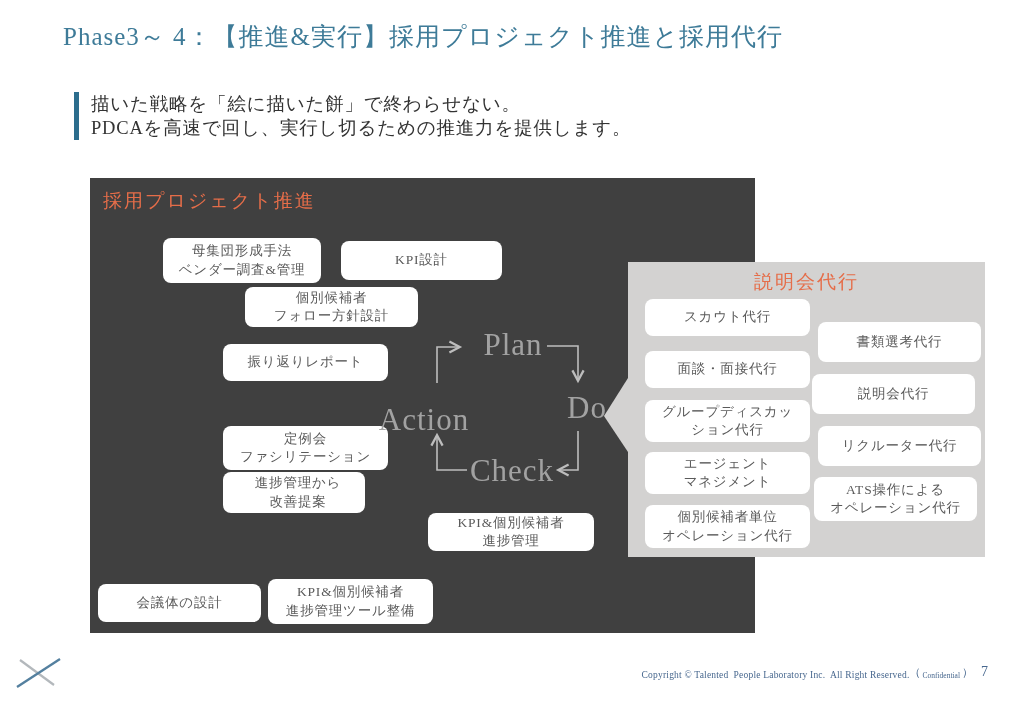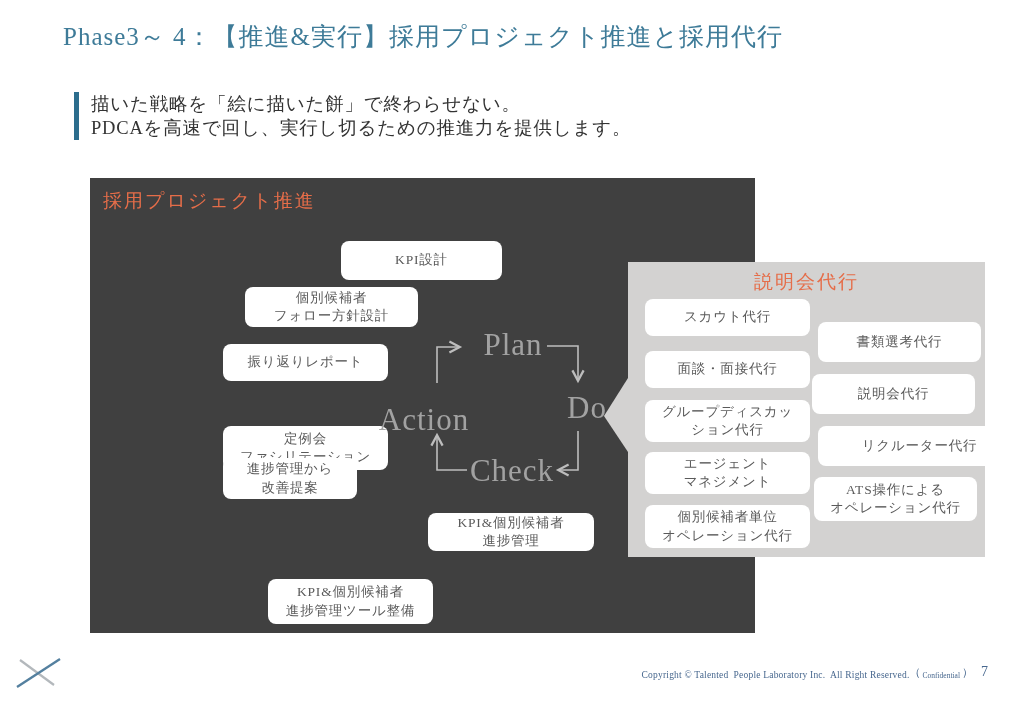--- a/index.html
+++ b/index.html
@@ -72,41 +72,48 @@
     <div class="accent-bar"></div>
     <div class="subtitle-text">
       <p>描いた戦略を「絵に描いた餅」で終わらせない。</p>
       <p>PDCAを高速で回し、実行し切るための推進力を提供します。</p>
     </div>
   </div>
 
   <div class="panel-light">
     <div class="panel-heading">採用プロジェクト推進</div>
 
+    <div class="wbox" style="left:73px;top:60px;width:158px;height:45px;">
+      <span class="bl">母集団形成手法</span>
+      <span class="bl">ベンダー調査&amp;管理</span>
+    </div>
     <div class="wbox" style="left:251px;top:63px;width:161px;height:39px;">
       <span class="bl">KPI設計</span>
     </div>
     <div class="wbox" style="left:155px;top:109px;width:173px;height:40px;">
       <span class="bl">個別候補者</span>
       <span class="bl">フォロー方針設計</span>
     </div>
     <div class="wbox" style="left:133px;top:166px;width:165px;height:37px;">
       <span class="bl">振り返りレポート</span>
     </div>
     <div class="wbox" style="left:133px;top:248px;width:165px;height:44px;">
       <span class="bl">定例会</span>
       <span class="bl">ファシリテーション</span>
     </div>
-    <div class="wbox" style="left:133px;top:280px;width:134px;height:41px;">
+    <div class="wbox" style="left:133px;top:294px;width:134px;height:41px;padding-left:8px;">
       <span class="bl">進捗管理から</span>
       <span class="bl">改善提案</span>
     </div>
     <div class="wbox" style="left:338px;top:335px;width:166px;height:38px;">
       <span class="bl">KPI&amp;個別候補者</span>
       <span class="bl">進捗管理</span>
+    </div>
+    <div class="wbox" style="left:8px;top:406px;width:163px;height:38px;">
+      <span class="bl">会議体の設計</span>
     </div>
     <div class="wbox" style="left:178px;top:401px;width:165px;height:45px;">
       <span class="bl">KPI&amp;個別候補者</span>
       <span class="bl">進捗管理ツール整備</span>
     </div>
   </div>
 
   <div class="panel-dark">
     <div class="panel-heading centered">説明会代行</div>
 
@@ -128,21 +135,21 @@
       <span class="bl">個別候補者単位</span>
       <span class="bl">オペレーション代行</span>
     </div>
 
     <div class="wbox" style="left:190px;top:60px;width:163px;height:40px;">
       <span class="bl">書類選考代行</span>
     </div>
     <div class="wbox" style="left:184px;top:112px;width:163px;height:40px;">
       <span class="bl">説明会代行</span>
     </div>
-    <div class="wbox" style="left:190px;top:164px;width:163px;height:40px;padding-left:20px;">
+    <div class="wbox" style="left:190px;top:164px;width:163px;height:40px;">
       <span class="bl">リクルーター代行</span>
     </div>
     <div class="wbox" style="left:186px;top:215px;width:163px;height:44px;">
       <span class="bl">ATS操作による</span>
       <span class="bl">オペレーション代行</span>
     </div>
   </div>
 
   <div class="pdca-label" style="left:453px;top:328px;width:120px;">Plan</div>
   <div class="pdca-label" style="left:362px;top:391px;width:124px;margin-top:12px;">Action</div>

